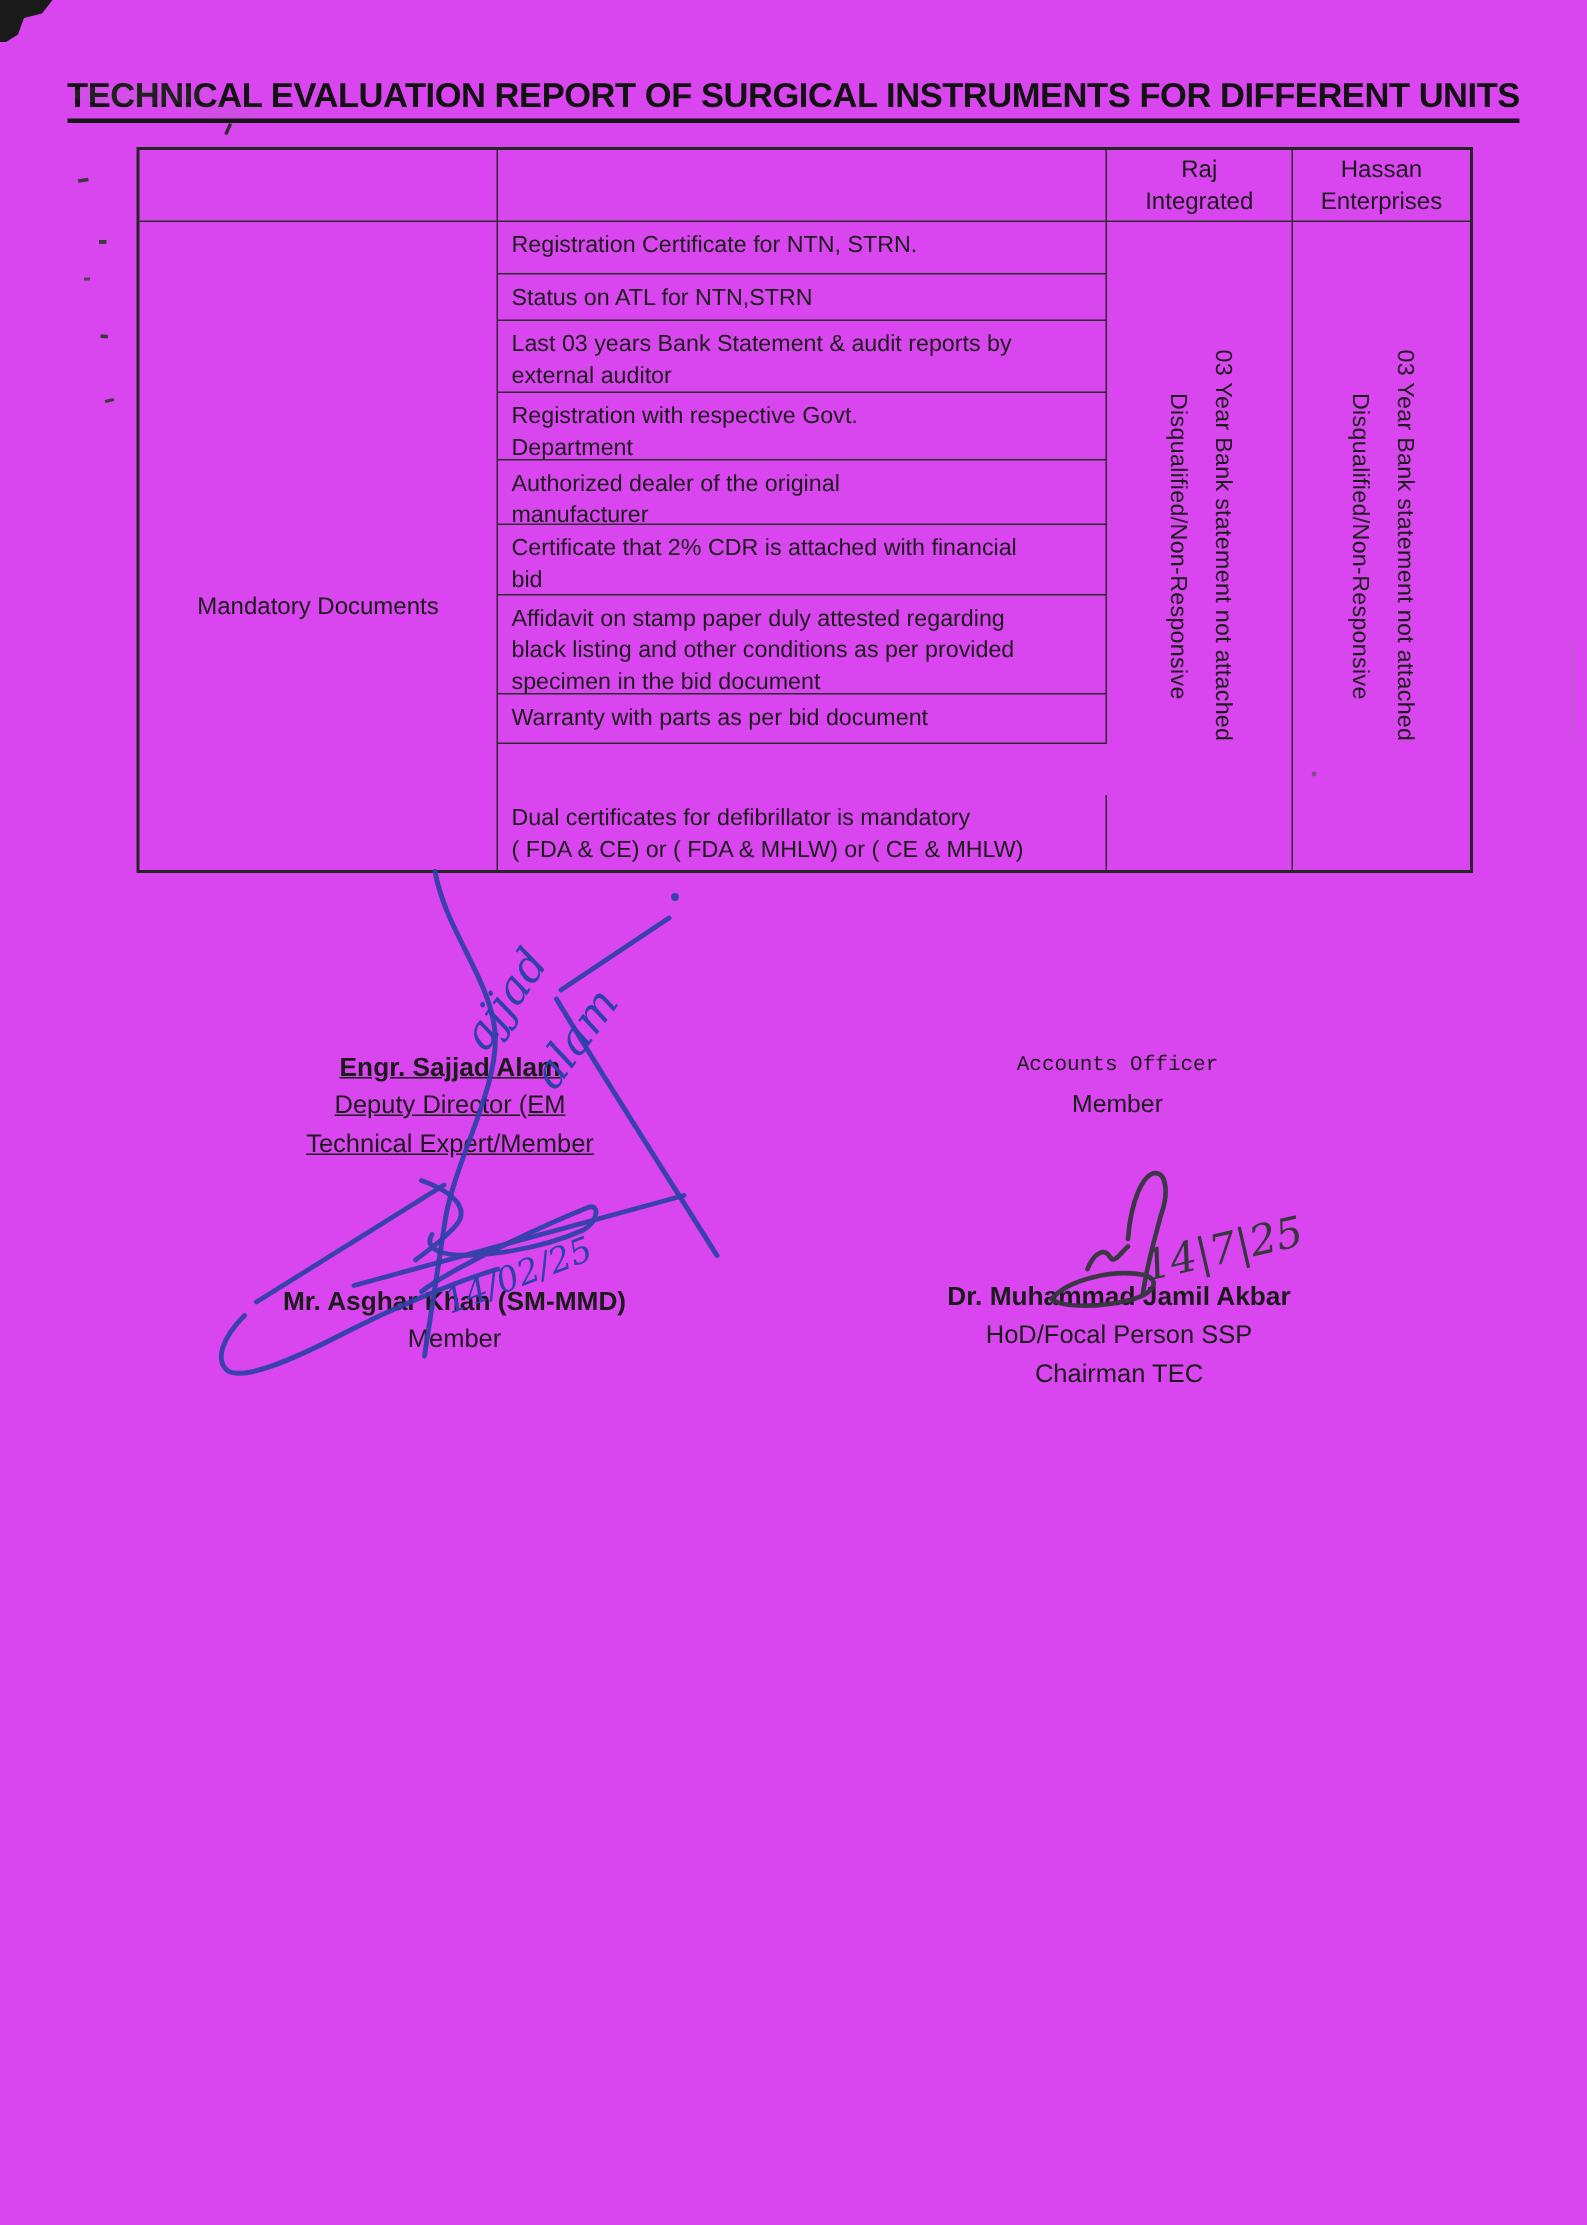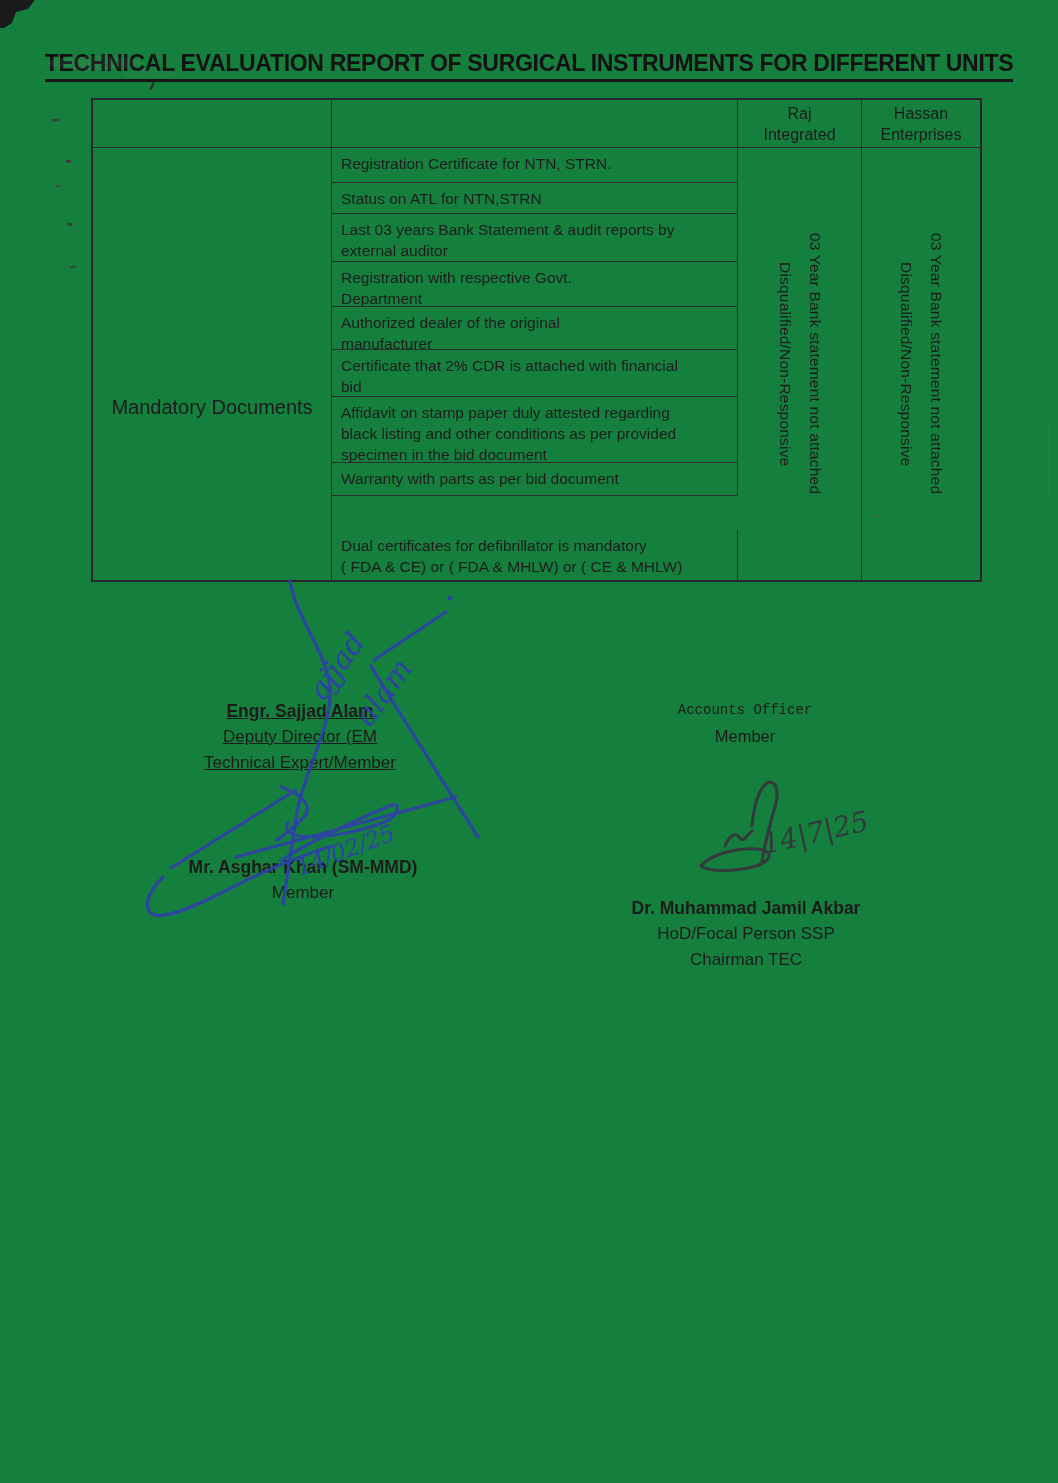--- a/index.html
+++ b/index.html
@@ -1,18 +1,18 @@
 <!DOCTYPE html>
 <html><head>
 <meta charset="utf-8">
 <style>
   html,body { margin:0; padding:0; background:#ffffff; }
   .page {
     position:relative; width:1058px; height:1483px;
-    background:#15803d; overflow:hidden;
+    background:#d946ef; overflow:hidden;
     font-family:"Liberation Sans", sans-serif; color:#1e1e1e;
   }
   
   .title-wrap { position:absolute; top:50px; left:0; width:100%; text-align:center; }
   .title-inner {
     display:inline-block; font-size:23px; font-weight:bold; letter-spacing:-0.3px;
     color:#121212; border-bottom:3px solid #161616; padding-bottom:2px;
   }
   
   .eval-table {
@@ -26,21 +26,21 @@
   .cell { box-sizing:border-box; }
   .bR { border-right:1.6px solid #2d2d2d; }
   .bB { border-bottom:1.6px solid #2d2d2d; }
   .hdr { display:flex; align-items:center; justify-content:center;
          text-align:center; font-size:16px; line-height:21px; white-space:pre-line; color:#1b1b1b; }
   .hdr1 { grid-column:1; grid-row:1; }
   .hdr2 { grid-column:2; grid-row:1; }
   .hdr3 { grid-column:3; grid-row:1; }
   .hdr4 { grid-column:4; grid-row:1; }
   .cat-cell { grid-column:1; grid-row:2 / span 10; display:flex; justify-content:center; align-items:flex-start; }
-  .cat-cell span { margin-top:248px; font-size:20px; color:#1b1b1b; }
+  .cat-cell span { margin-top:248px; font-size:16px; color:#1b1b1b; }
   .req { grid-column:2; font-size:15.5px; line-height:21px; padding:5px 6px 0 9px;
          white-space:pre-line; color:#1c1c1c; }
   .req.r2{grid-row:2}.req.r3{grid-row:3}.req.r4{grid-row:4}.req.r5{grid-row:5}
   .req.r6{grid-row:6}.req.r7{grid-row:7}.req.r8{grid-row:8}.req.r9{grid-row:9}
   .req.r10{grid-row:10}.req.r11{grid-row:11}
   .vcell { grid-row:2 / span 10; display:flex; justify-content:center; align-items:stretch; }
   .vcell.v1 { grid-column:3; }
   .vcell.v2 { grid-column:4; }
   .vtext { writing-mode:vertical-rl; text-align:center; height:100%;
            font-size:15.5px; letter-spacing:0.2px; color:#1c1c1c; }
@@ -48,21 +48,21 @@
   
   .sig { position:absolute; text-align:center; color:#1b1b1b; }
   .sig .nm { font-weight:bold; font-size:17.5px; line-height:26px; }
   .sig .ln { font-size:17px; line-height:26px; }
   .sig-b1 { left:155px; top:698px; width:290px;text-decoration:underline; }
   .sig-b2 { left:605px; top:697px; width:280px; }
   .sig-b2 .nm { font-family:"Liberation Serif", serif; font-size:19px; }
   .sig-b2 .ln-serif { font-family:Liberation Mono, monospace; font-size:14px; line-height:26px; }
   .sig-b2 .ln-sans { font-size:16.5px; line-height:26px; }
   .sig-b3 { left:158px; top:854px; width:290px; }
-  .sig-b4 { left:600px; top:895px; width:292px; }
+  .sig-b4 { left:600px; top:851px; width:292px; }
   
   .overlay { position:absolute; left:0; top:0; width:1058px; height:1483px; pointer-events:none; }
 </style>
 </head>
 <body>
 
 <div class="page">
 
   <div class="title-wrap">
     <span class="title-inner">TECHNICAL EVALUATION REPORT OF SURGICAL INSTRUMENTS FOR DIFFERENT UNITS</span>

